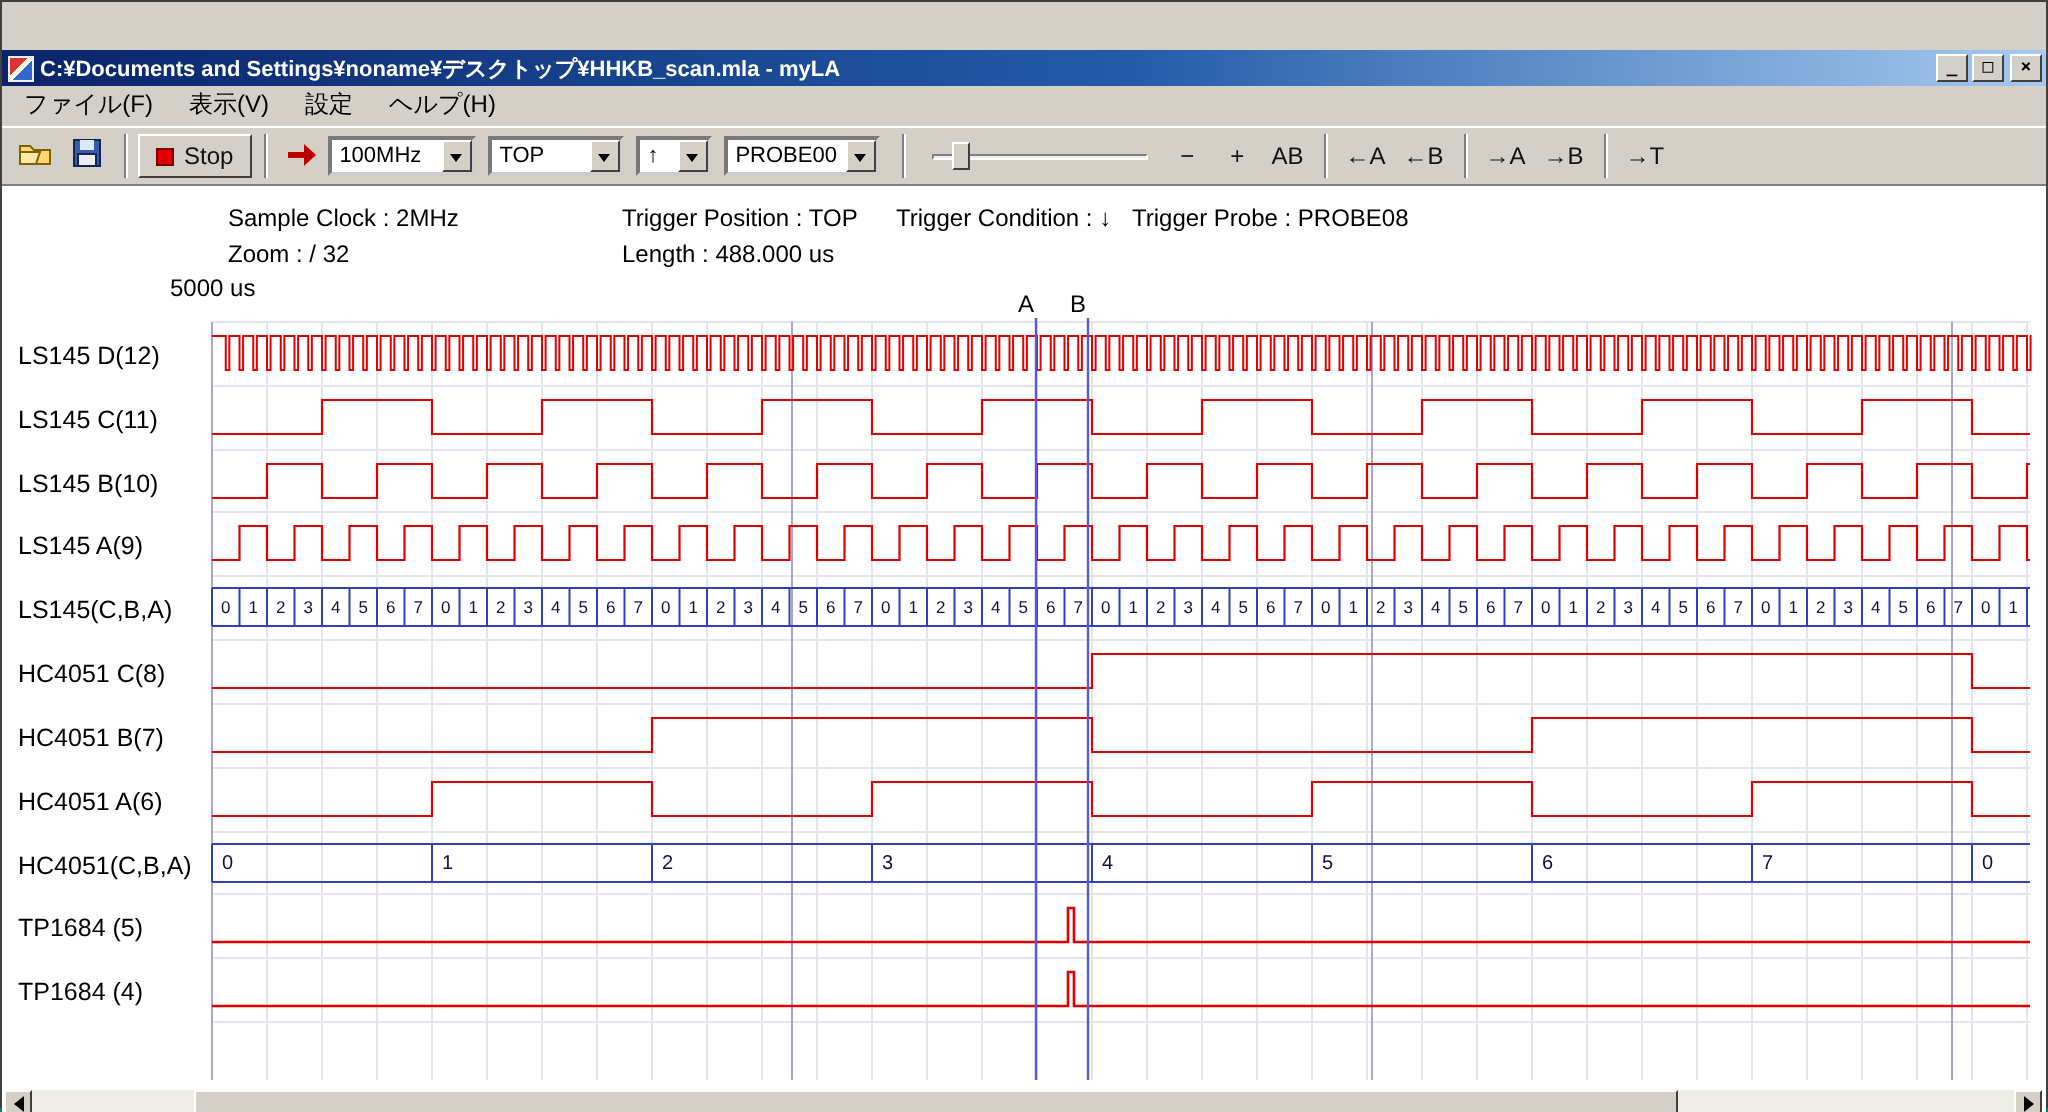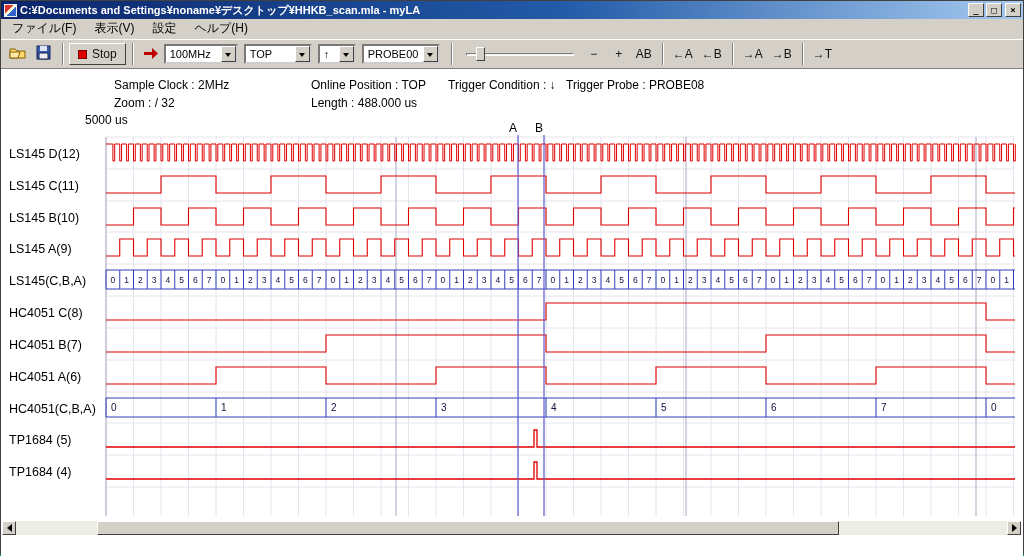--- a/index.html
+++ b/index.html
@@ -10,21 +10,21 @@
     width:1024px; height:556px; overflow:hidden;
   }
   .window {
     width:1024px; height:554px; position:relative;
     background:#d4d0c8; border:1px solid #404040;
   }
   
   .titlebar {
     height:18px; display:flex; align-items:center; padding:0 2px;
     background:linear-gradient(90deg,#0a246a 0%,#235ba8 55%,#a6caf0 100%);
-    color:#fff; font-size:11px; font-weight:bold;
+    color:#fff; font-size:11px; font-weight:bold;margin-top:24px;
   }
   .app-icon { width:13px; height:13px; margin:0 3px 0 1px;
     background:linear-gradient(135deg,#d33 0 40%,#ffd 40% 55%,#36c 55% 100%);
     border:1px solid #eee; flex:none; }
   .title-text { flex:1; white-space:nowrap; overflow:hidden; }
   .win-btn {
     width:16px; height:14px; margin-left:2px; flex:none;
     background:#d4d0c8; border:1px solid; border-color:#fff #404040 #404040 #fff;
     display:flex; align-items:center; justify-content:center;
     color:#000; font-size:9px; font-weight:bold; line-height:8px;
@@ -165,21 +165,21 @@
     <div class="tool-btn">←B</div>
     <div class="tsep"></div>
     <div class="tool-btn">→A</div>
     <div class="tool-btn">→B</div>
     <div class="tsep"></div>
     <div class="tool-btn">→T</div>
   </div>
 
   <div class="client">
     <div class="info-text" style="left:113px; top:9px;">Sample Clock : 2MHz</div>
-    <div class="info-text" style="left:310px; top:9px;">Online Position : TOP</div>
+    <div class="info-text" style="left:310px; top:9px;">Trigger Position : TOP</div>
     <div class="info-text" style="left:447px; top:9px;">Trigger Condition : ↓</div>
     <div class="info-text" style="left:565px; top:9px;">Trigger Probe : PROBE08</div>
     <div class="info-text" style="left:113px; top:27px;">Zoom : /  32</div>
     <div class="info-text" style="left:310px; top:27px;">Length : 488.000 us</div>
     <div class="info-text" style="left:84px;  top:44px;">5000 us</div>
 
     <svg id="wave-svg" width="1022" height="400">
         <line x1="105" y1="18" x2="105" y2="397" stroke="#e4e4ef" stroke-width="1"></line>
         <line x1="132.5" y1="18" x2="132.5" y2="397" stroke="#e4e4ef" stroke-width="1"></line>
         <line x1="160" y1="18" x2="160" y2="397" stroke="#e4e4ef" stroke-width="1"></line>

